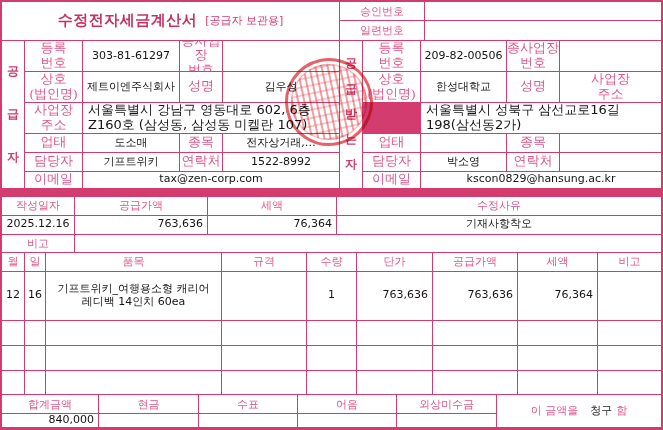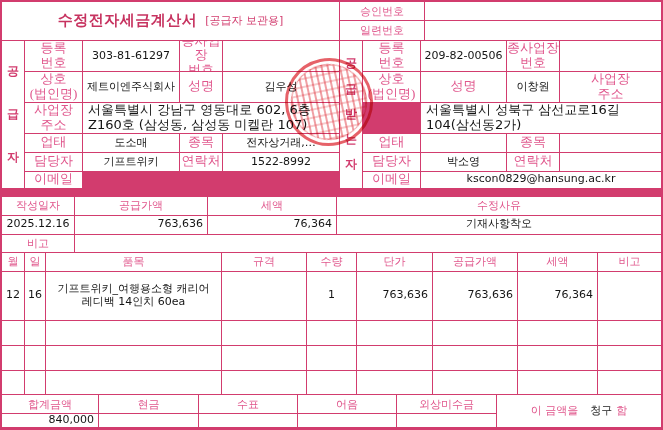--- a/index.html
+++ b/index.html
@@ -108,45 +108,46 @@
       <div class="c">도소매</div>
       <div class="c lab small">종목</div>
       <div class="c">전자상거래,…</div>
 
       <div class="c lab small">담당자</div>
       <div class="c">기프트위키</div>
       <div class="c lab small">연락처</div>
       <div class="c">1522-8992</div>
 
       <div class="c lab small">이메일</div>
+      <div class="c span35">tax@zen-corp.com</div>
     </div>
 
     <div class="grid party buyer">
       <div class="c side">
           <div class="lh5">공
 급
 받
 는
 자</div>
         </div>
       <div class="c lab pre small">등록
 번호</div>
       <div class="c">209-82-00506</div>
       <div class="c lab pre small">종사업장
 번호</div>
       <div class="c"></div>
 
       <div class="c lab pre small">상호
 (법인명)</div>
+      <div class="c">한성대학교</div>
       <div class="c lab small">성명</div>
-      <div class="c">이창원</div>
 
       <div class="c lab pre small">사업장
 주소</div>
-      <div class="c span35 leftal small">서울특별시 성북구 삼선교로16길 104(삼선동2가)</div>
+      <div class="c span35 leftal small">서울특별시 성북구 삼선교로16길 198(삼선동2가)</div>
 
       <div class="c lab small">업태</div>
       <div class="c"></div>
       <div class="c lab small">종목</div>
       <div class="c"></div>
 
       <div class="c lab small">담당자</div>
       <div class="c">박소영</div>
       <div class="c lab small">연락처</div>
       <div class="c"></div>

